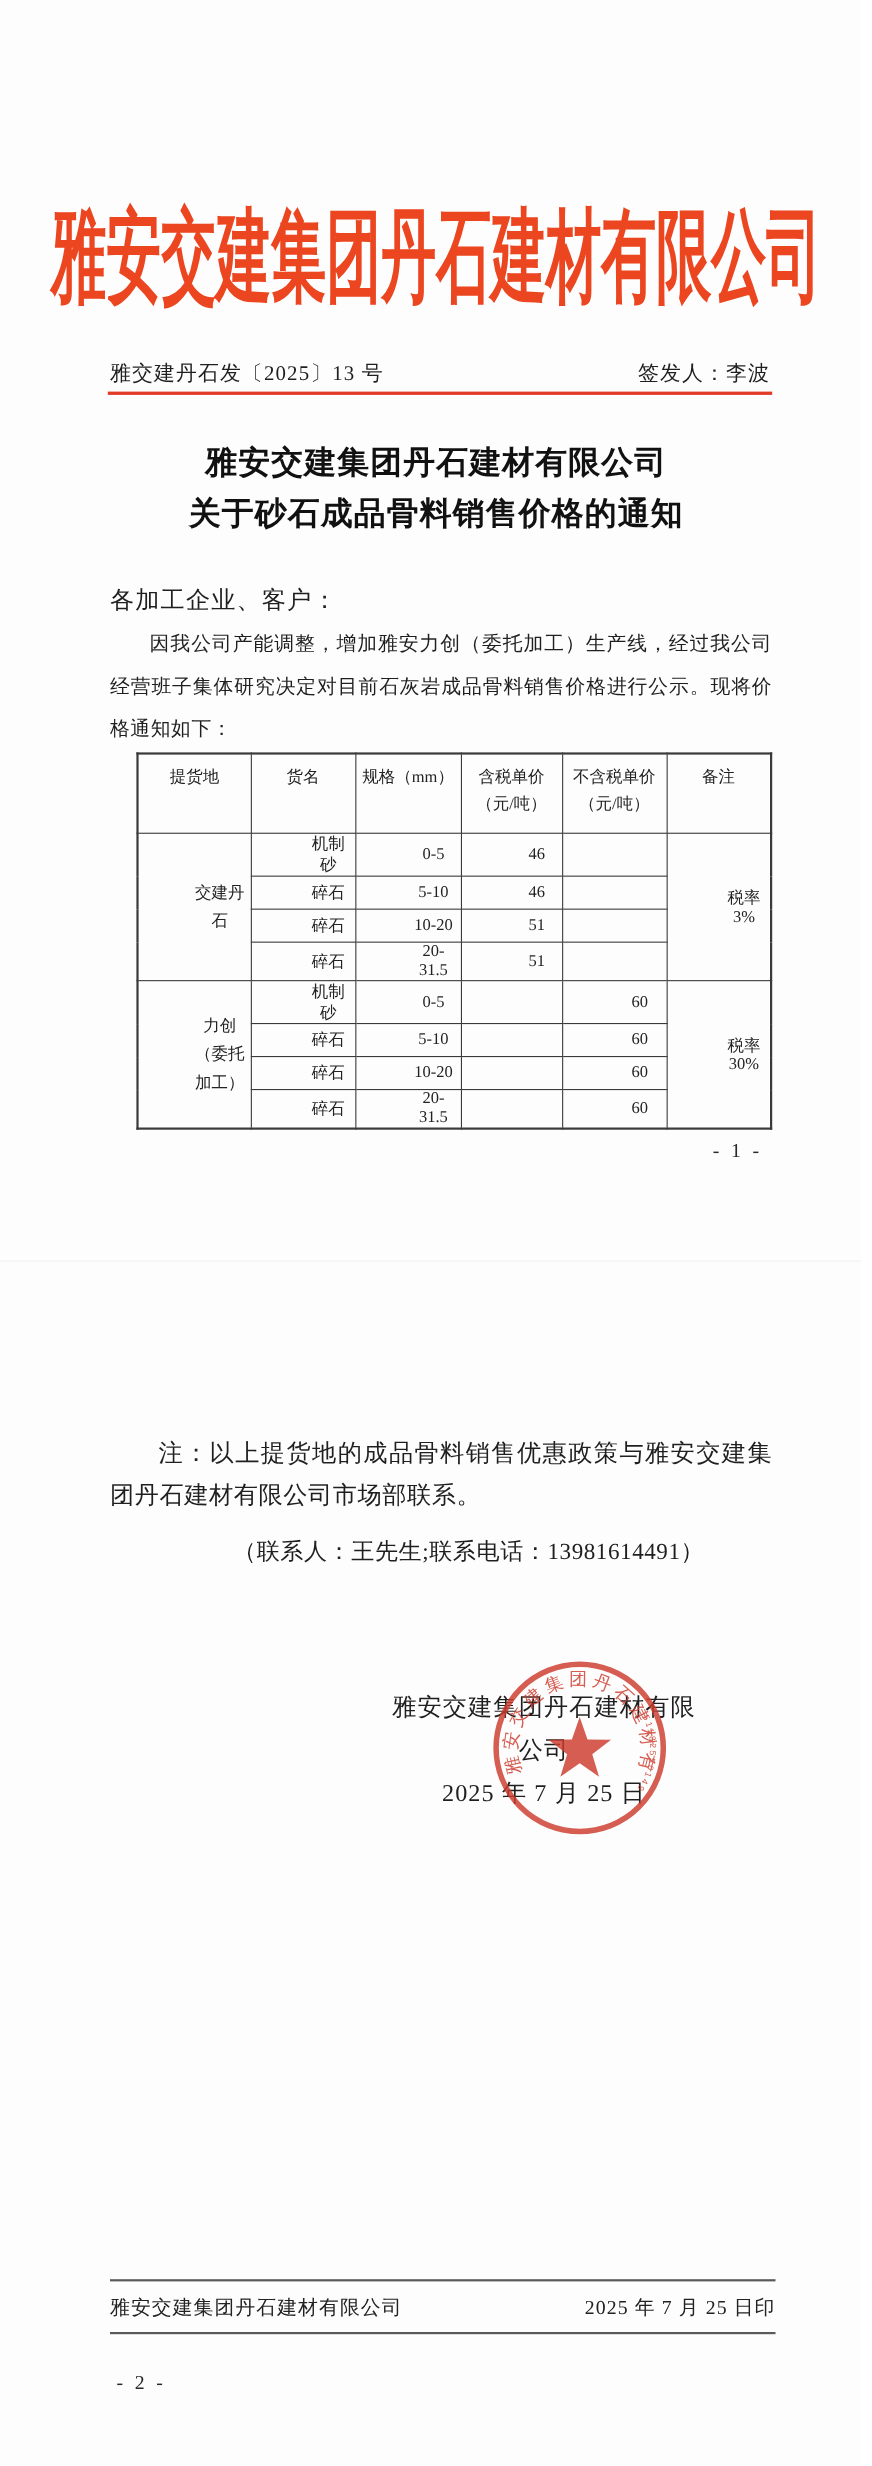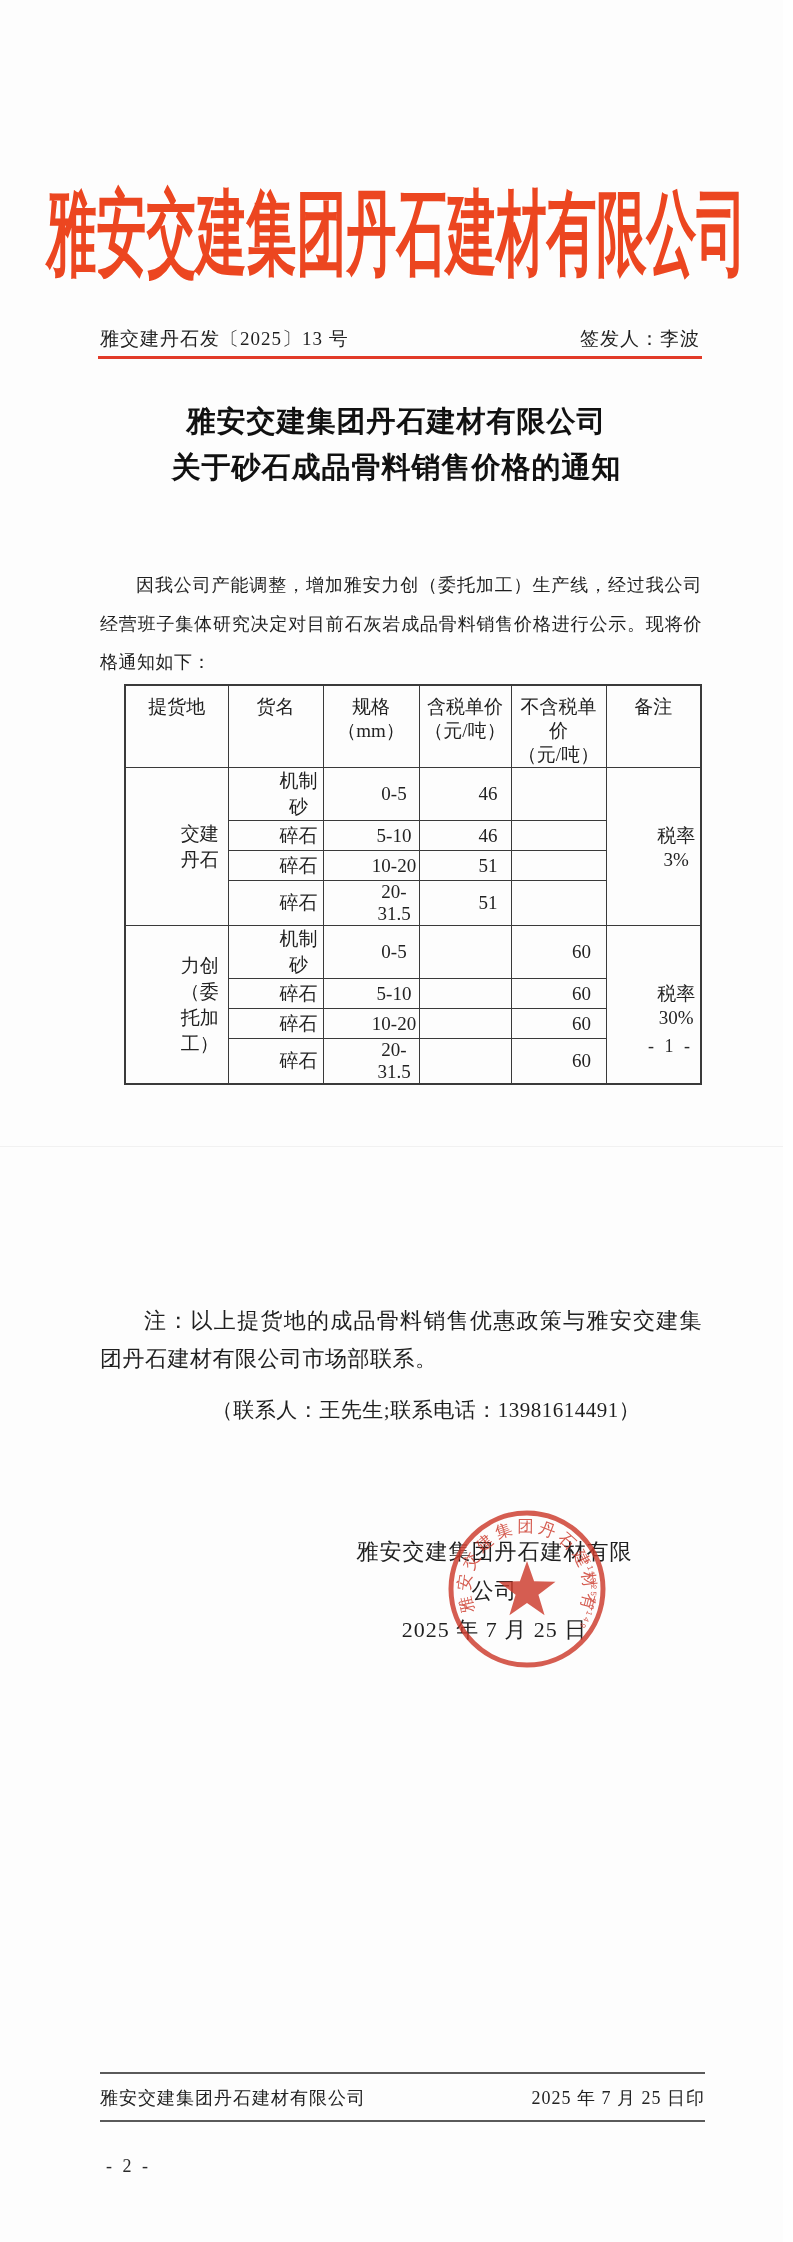--- a/index.html
+++ b/index.html
@@ -43,21 +43,21 @@
   }
   .body-par{
     position:absolute;top:566px;left:100px;width:602px;
     font-size:18px;line-height:38.5px;text-indent:2em;
     text-align:justify;letter-spacing:0.5px;
   }
   
   table.price{
     position:absolute;top:684px;left:124px;
     border-collapse:collapse;table-layout:fixed;
-    font-size:19px;color:#222;
+    font-size:15px;color:#222;
     border:2px solid #3a3a3a;
   }
   table.price th,table.price td{
     border:1.5px solid #3a3a3a;
     text-align:center;vertical-align:middle;
     padding:0 2px;overflow:hidden;
   }
   table.price th{
     font-weight:normal;vertical-align:top;padding-top:9px;
     height:62px;line-height:24px;
@@ -119,20 +119,21 @@
     <span>签发人：李波</span>
   </div>
 
   <div class="red-rule"></div>
 
   <div class="notice-title">
     <div>雅安交建集团丹石建材有限公司</div>
     <div>关于砂石成品骨料销售价格的通知</div>
   </div>
 
+  <div class="salutation">各加工企业、客户：</div>
 
   <div class="body-par">因我公司产能调整，增加雅安力创（委托加工）生产线，经过我公司经营班子集体研究决定对目前石灰岩成品骨料销售价格进行公示。现将价格通知如下：</div>
 
   <table class="price">
     <colgroup>
       <col class="col-loc">
         <col class="col-name">
         <col class="col-spec">
       <col class="col-tax">
         <col class="col-notax">

